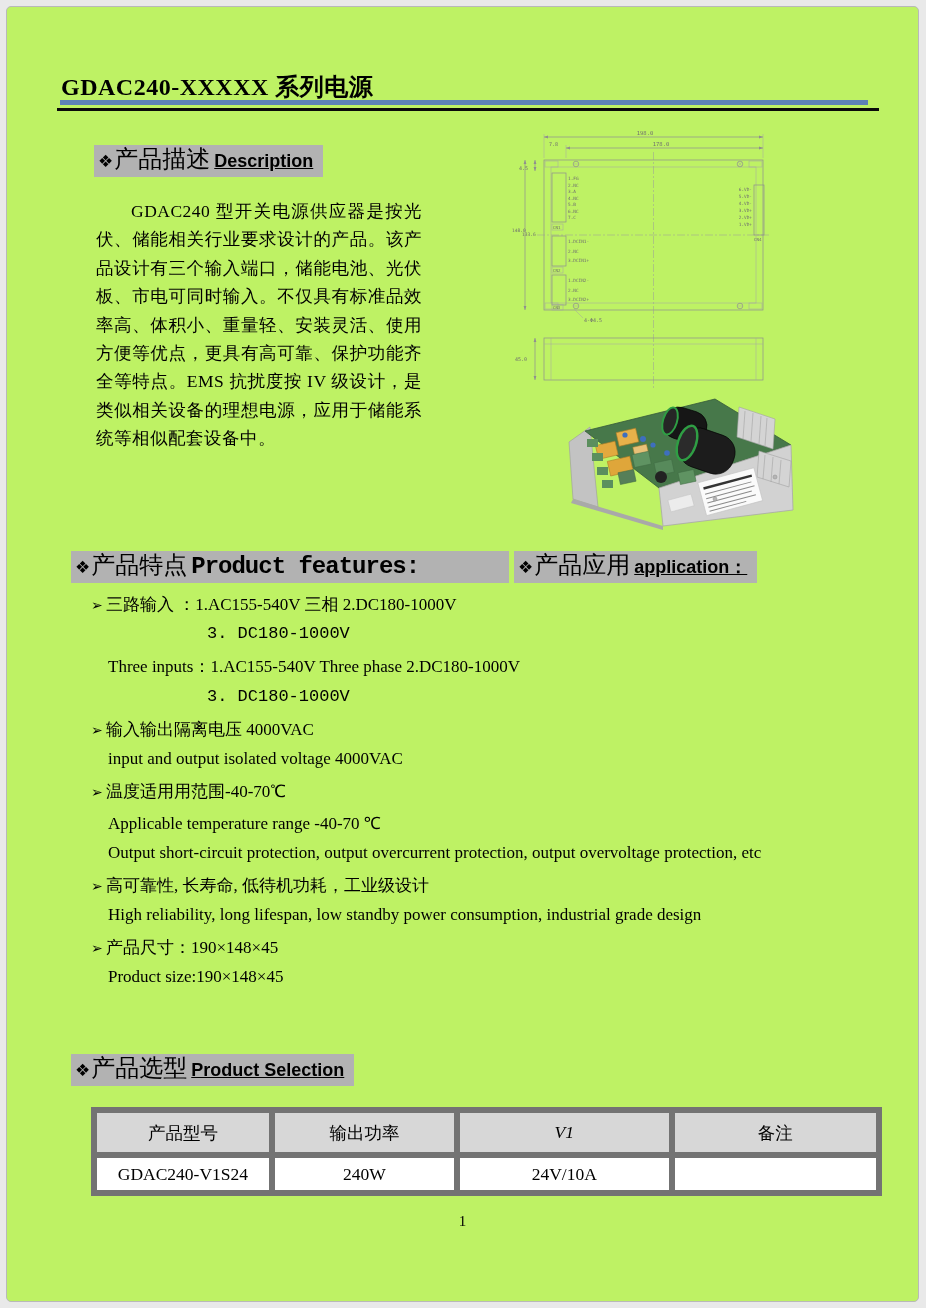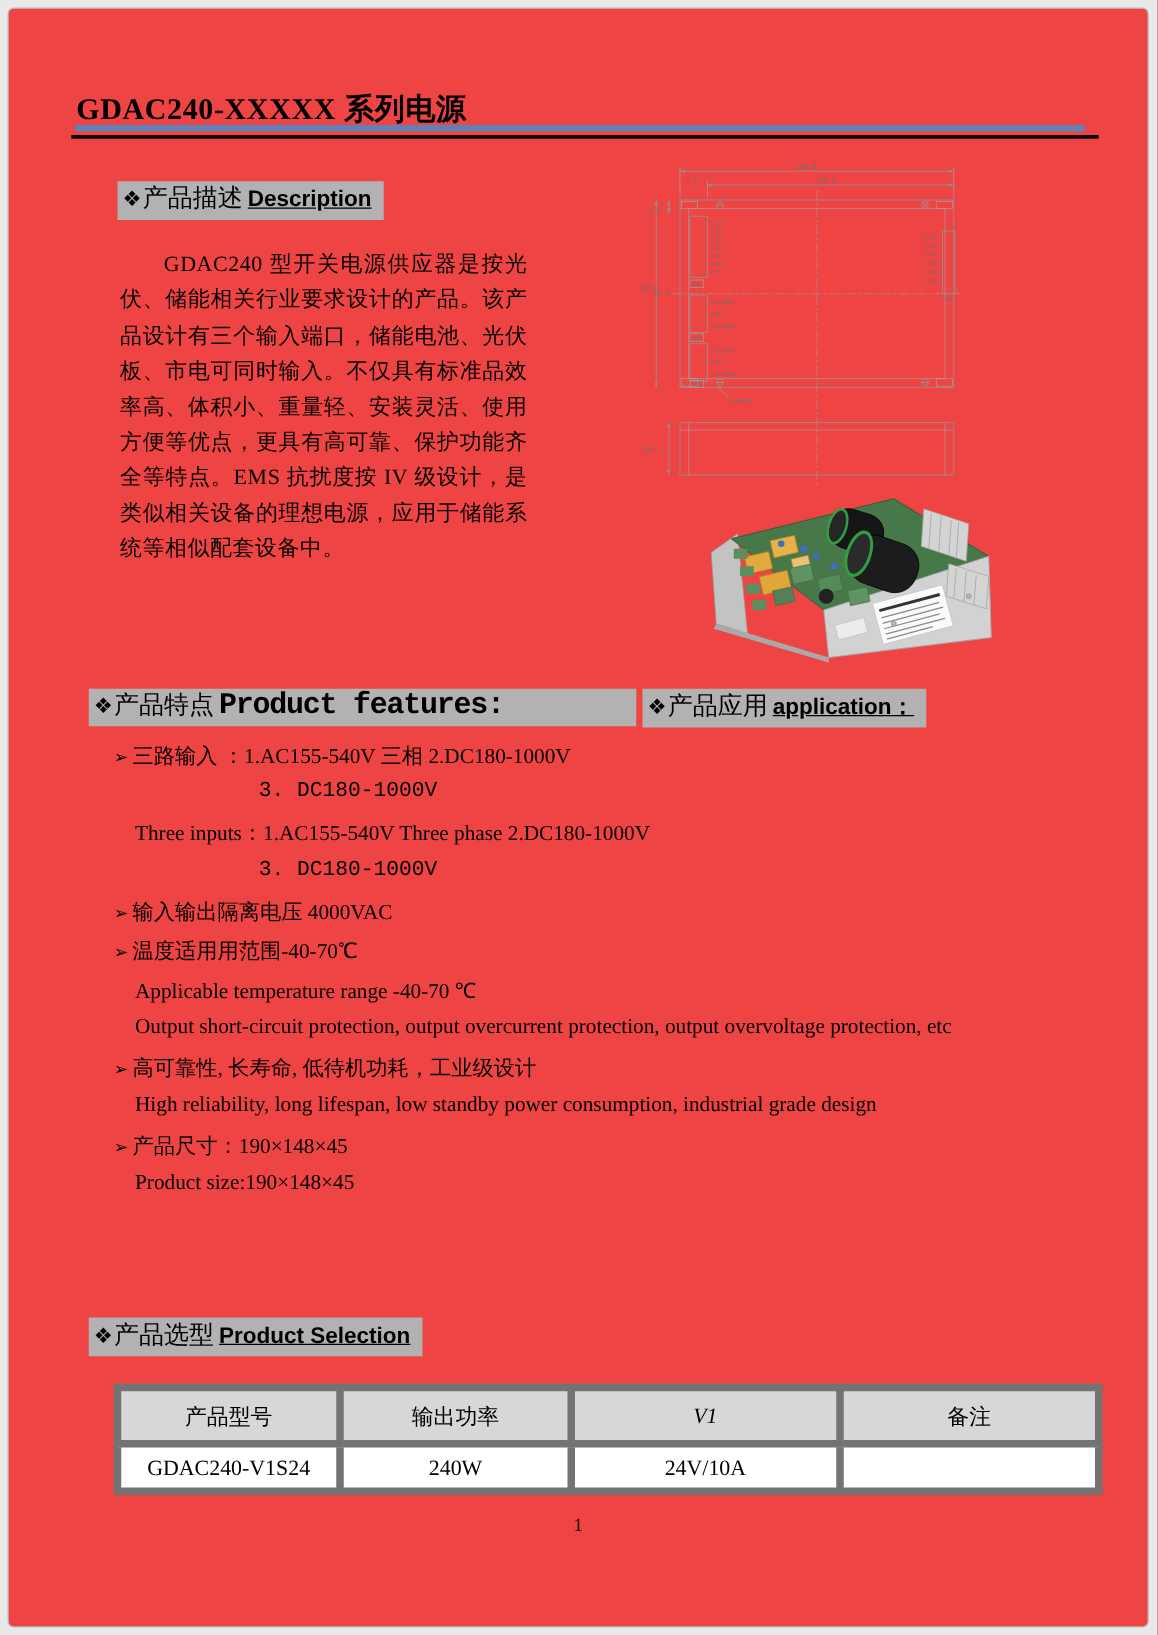--- a/index.html
+++ b/index.html
@@ -1,30 +1,30 @@
 <!DOCTYPE html>
 <html><head>
 <meta charset="utf-8">
 <style>
   html,body{margin:0;padding:0;}
   body{width:926px;height:1308px;position:relative;background:#e9e9e9;
        font-family:"Liberation Serif",serif;color:#000;}
   .page{position:absolute;left:6px;top:6px;width:911px;height:1294px;
-        background:#ef4444;border:1.5px solid #b9b9b9;border-radius:5px;overflow:hidden;}
+        background:#bef264;border:1.5px solid #b9b9b9;border-radius:5px;overflow:hidden;}
   .abs{position:absolute;}
 
   
   .doc-title{left:54px;top:64px;font-size:24px;font-weight:bold;letter-spacing:.5px;
              font-family:"Liberation Serif",serif;}
   .rule-blue{left:53px;top:93px;width:808px;height:5px;background:#5d82b6;}
   .rule-black{left:50px;top:101px;width:822px;height:3px;background:#0a0a0a;}
 
   
   .sec-head{background:#b2b2b2;padding:2px 10px 3px 4px;white-space:nowrap;line-height:24px;}
-  .sec-head .zh{font-size:20px;font-family:Liberation Mono, monospace;}
+  .sec-head .zh{font-size:24px;font-family:Liberation Serif, serif;}
   .sec-head .bullet{font-size:17px;margin-right:1px;}
   .sec-head .en-sans{font-size:18px;font-weight:bold;font-family:"Liberation Sans",sans-serif;text-decoration:underline;}
   .sec-head .en-mono{font-size:24px;font-weight:bold;font-family:"Liberation Mono",monospace;letter-spacing:-1px;}
 
   .desc-head{left:87px;top:138px;}
   .feat-head{left:64px;top:544px;width:424px;}
   .app-head{left:507px;top:544px;}
   .sel-head{left:64px;top:1047px;}
 
   
@@ -242,20 +242,21 @@
     <span class="bullet">❖</span><span class="zh">产品应用</span>
     <span class="en-sans">application：</span>
   </div>
 
   <div class="abs feat-list">
     <div class="fline"><span class="b">➢</span><span>三路输入 ：1.AC155-540V 三相 2.DC180-1000V</span></div>
     <div class="fline num"><span>3. DC180-1000V</span></div>
     <div class="fline en"><span>Three inputs：1.AC155-540V Three phase 2.DC180-1000V</span></div>
     <div class="fline num"><span>3. DC180-1000V</span></div>
     <div class="fline"><span class="b">➢</span><span>输入输出隔离电压 4000VAC</span></div>
+    <div class="fline en"><span>input and output isolated voltage 4000VAC</span></div>
     <div class="fline"><span class="b">➢</span><span>温度适用用范围-40-70℃</span></div>
     <div class="fline en"><span>Applicable temperature range -40-70 ℃</span></div>
     <div class="fline en"><span>Output short-circuit protection, output overcurrent protection, output overvoltage protection, etc</span></div>
     <div class="fline"><span class="b">➢</span><span>高可靠性, 长寿命, 低待机功耗，工业级设计</span></div>
     <div class="fline en"><span>High reliability, long lifespan, low standby power consumption, industrial grade design</span></div>
     <div class="fline"><span class="b">➢</span><span>产品尺寸：190×148×45</span></div>
     <div class="fline en"><span>Product size:190×148×45</span></div>
   </div>
 
 

